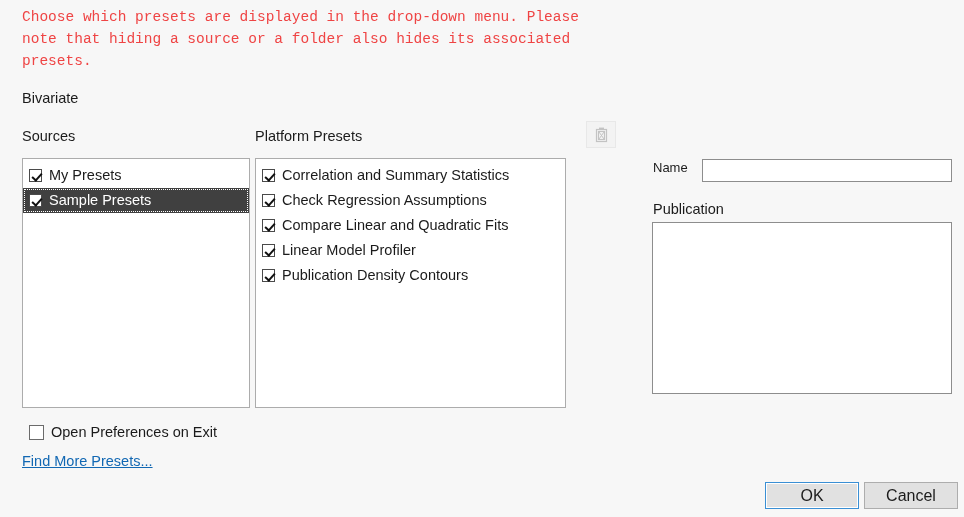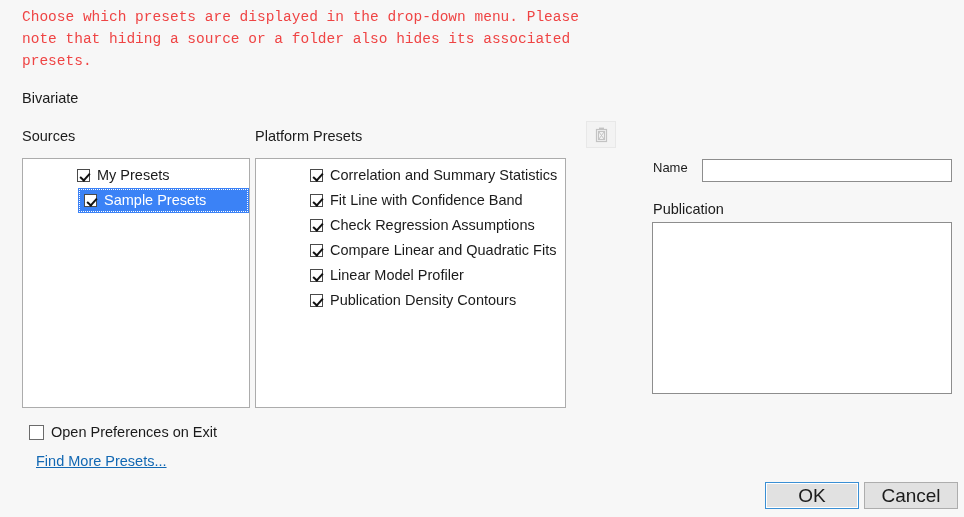--- a/index.html
+++ b/index.html
@@ -54,21 +54,20 @@
   .grp-label.sources   { left: 22px;  top: 128px; }
   .grp-label.presets   { left: 255px; top: 128px; }
 
   
   .listbox {
     position: absolute;
     background: #ffffff;
     border: 1px solid #acacac;
     box-sizing: border-box;
     overflow: hidden;
-    padding-left: 48px;
   }
   .listbox.sources {
     left: 22px;
     top: 158px;
     width: 228px;
     height: 250px;
   }
   .listbox.presets {
     left: 255px;
     top: 158px;
@@ -81,25 +80,24 @@
   .row {
     display: flex;
     align-items: center;
     height: 25px;
     padding: 0 3px 0 6px;
     box-sizing: border-box;
     cursor: default;
     white-space: nowrap;
   }
   .row.selected {
-    background: #3b82f6;
+    background: #404040;
     color: #ffffff;
     outline: 1px dotted #ffffff;
     outline-offset: -2px;
-    margin-left: 7px;
   }
   .row-label {
     margin-left: 7px;
     font-size: 14.5px;
     line-height: 17px;
   }
 
   
   .cbx {
     width: 13px;
@@ -192,38 +190,38 @@
     left: 29px;
     top: 424px;
     display: flex;
     align-items: center;
   }
   .pref-row .cbx { width: 15px; height: 15px; min-width:15px; border-color:#6b6b6b; }
   .pref-row .row-label { }
 
   .link {
     position: absolute;
-    left: 36px;
+    left: 22px;
     top: 453px;
     font-size: 14.5px;
     color: #1268b3;
     text-decoration: underline;
     cursor: pointer;
   }
 
   .btn {
     position: absolute;
     top: 482px;
     height: 27px;
     width: 94px;
     background: #e1e1e1;
     border: 1px solid #adadad;
     box-sizing: border-box;
     font-family: "Liberation Sans", sans-serif;
-    font-size: 19px;
+    font-size: 16px;
     color: #1b1b1b;
     display: flex;
     align-items: center;
     justify-content: center;
     cursor: default;
   }
   .btn.ok     { left: 765px; border: 1px solid #3a8fd4; box-shadow: inset 0 0 0 1px #ffffff; }
   .btn.cancel { left: 864px; }
 </style>
 </head>
@@ -265,24 +263,20 @@
   </div>
 
   <div class="listbox presets">
     <div class="list-inner" id="presets-list">
         <div class="row">
           <span class="cbx checked"></span>
           <span class="row-label">Correlation and Summary Statistics</span>
         </div>
         <div class="row">
           <span class="cbx checked"></span>
-          <span class="row-label">Fit Line with Confidence Band</span>
-        </div>
-        <div class="row">
-          <span class="cbx checked"></span>
           <span class="row-label">Check Regression Assumptions</span>
         </div>
         <div class="row">
           <span class="cbx checked"></span>
           <span class="row-label">Compare Linear and Quadratic Fits</span>
         </div>
         <div class="row">
           <span class="cbx checked"></span>
           <span class="row-label">Linear Model Profiler</span>
         </div>

